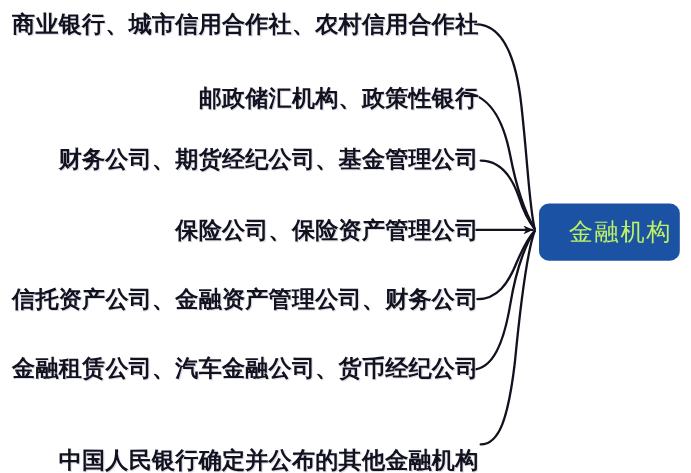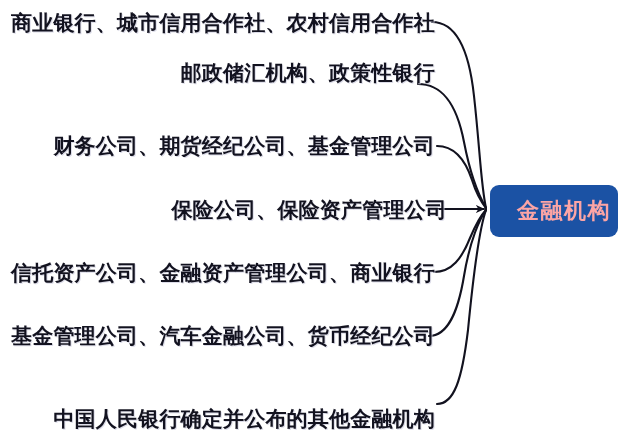--- a/index.html
+++ b/index.html
@@ -45,22 +45,22 @@
     height: 52px;
     background: #1b52a4;
     border-radius: 9px;
     display: flex;
     align-items: center;
     justify-content: center;
     box-sizing: border-box;
   }
   #hub .hub-text {
     font-size: 22px;
-    font-weight: bold;
-    color: #fca5a5;
+    font-weight: normal;
+    color: #bef264;
     letter-spacing: 1.5px;
     line-height: 1;
     white-space: nowrap;
     margin-left: 20px;
   }
 </style>
 </head>
 <body>
 
 <div id="canvas">
@@ -84,24 +84,24 @@
 
       <path d="M434,272 C452,272 462,258 470,238 C476,224 482,214 486,210"></path>
 
       <path d="M429,336 C448,336 458,312 464,276 C470,240 480,218 486,210"></path>
 
       <path d="M437,404 C454,404 462,380 468,330 C474,268 481,224 486,210"></path>
     </g>
   </svg>
 
   <div class="branch-label r" style="right:193px; top:10px;">商业银行、城市信用合作社、农村信用合作社</div>
-  <div class="branch-label r" style="right:193px; top:60px;text-align:center;">邮政储汇机构、政策性银行</div>
+  <div class="branch-label r" style="right:193px; top:77px;text-align:center;">邮政储汇机构、政策性银行</div>
   <div class="branch-label r" style="right:193px; top:133px;">财务公司、期货经纪公司、基金管理公司</div>
-  <div class="branch-label r" style="right:181px; top:197px;">保险公司、保险资产管理公司</div>
-  <div class="branch-label r" style="right:193px; top:260px;">信托资产公司、金融资产管理公司、商业银行</div>
-  <div class="branch-label r" style="right:193px; top:323px;">基金管理公司、汽车金融公司、货币经纪公司</div>
+  <div class="branch-label r" style="right:193px; top:197px;">保险公司、保险资产管理公司</div>
+  <div class="branch-label r" style="right:193px; top:260px;">信托资产公司、金融资产管理公司、财务公司</div>
+  <div class="branch-label r" style="right:193px; top:323px;">金融租赁公司、汽车金融公司、货币经纪公司</div>
   <div class="branch-label r" style="right:193px; top:406px;">中国人民银行确定并公布的其他金融机构</div>
 
   <div id="hub">
     <span class="hub-text">金融机构</span>
   </div>
 
 </div>
 
 </body></html>

